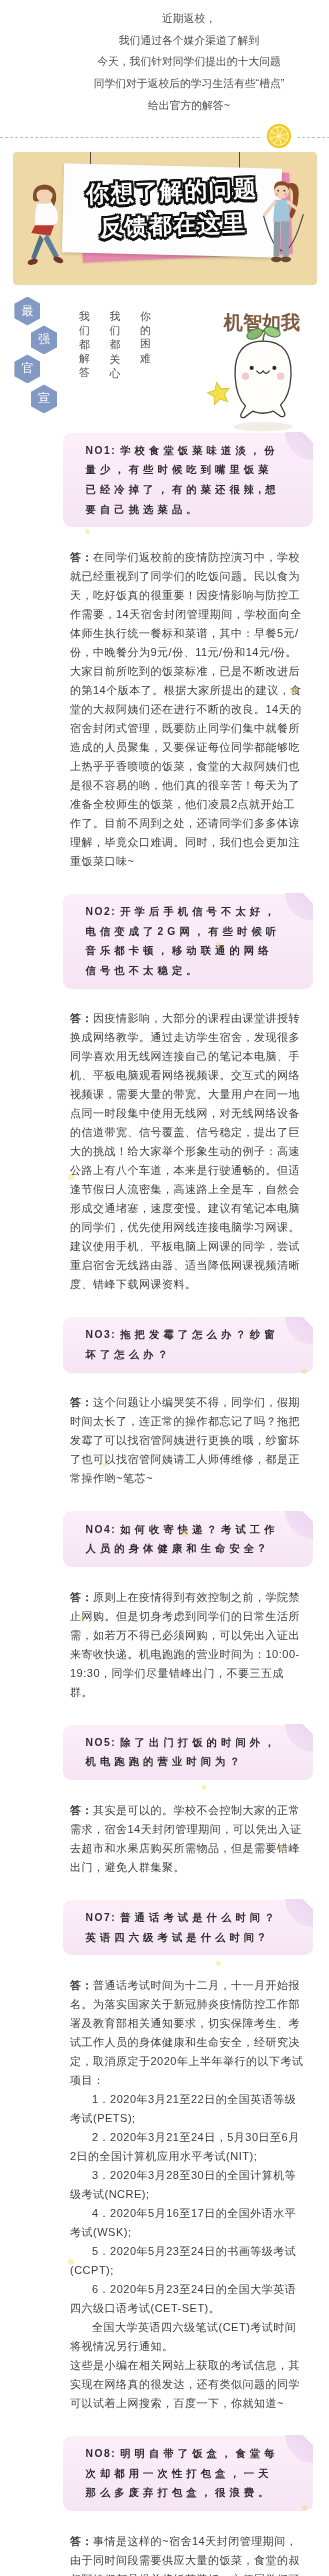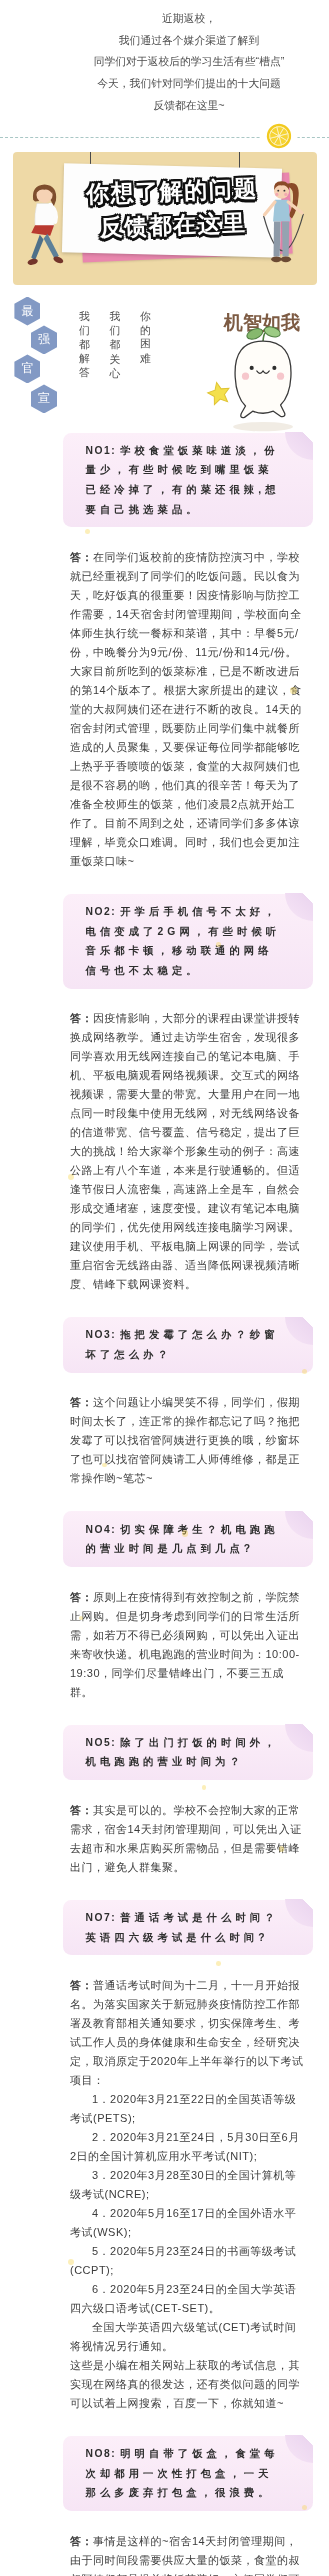--- a/index.html
+++ b/index.html
@@ -47,23 +47,23 @@
   .deco-dots{position:absolute;left:-7.2px;bottom:-15.5px;width:54px;height:34px;background-image:radial-gradient(#c9a0d6 1.3px,transparent 1.6px);background-size:9.8px 8.2px;opacity:.85;z-index:2;}
   .confetti{position:absolute;border-radius:50%;background:#f6d64a;opacity:.38;}
 </style>
 </head>
 <body>
 <div class="page">
 
   <div class="intro">
     <div>近期返校，</div>
     <div>我们通过各个媒介渠道了解到</div>
+    <div>今天，我们针对同学们提出的十大问题</div>
     <div>同学们对于返校后的学习生活有些“槽点”</div>
-    <div>今天，我们针对同学们提出的十大问题</div>
-    <div>反馈都在这里~</div>
+    <div>给出官方的解答~</div>
   </div>
 
   <div class="divider">
     <div class="dash"></div>
     <div class="lemon">
       <svg width="28" height="28" viewBox="0 0 60 60">
         <circle cx="30" cy="30" r="26" fill="#f2ca1f"></circle>
         <circle cx="30" cy="30" r="21" fill="#fbe98e"></circle>
         <g fill="#f6d435" stroke="#fdf6d8" stroke-width="1.5">
           <path d="M30,30 L30,10 A20,20 0 0 1 44,16 Z"></path>
@@ -182,21 +182,21 @@
       </section>
       <section class="qa-section">
         <div class="q-block"><span class="q-num">NO3:</span><span class="q-text">拖把发霉了怎么办？纱窗坏了怎么办？</span></div>
         <div class="answer">
           <p><b>答：</b>这个问题让小编哭笑不得，同学们，假期时间太长了，连正常的操作都忘记了吗？拖把发霉了可以找宿管阿姨进行更换的哦，纱窗坏了也可以找宿管阿姨请工人师傅维修，都是正常操作哟~笔芯~</p>
         </div>
         <span class="confetti" style="left: 90%; top: 30%; width: 5.7px; height: 5.7px;"></span>
         <span class="confetti" style="left: 20%; top: 85%; width: 4.6px; height: 4.6px;"></span>
       </section>
       <section class="qa-section">
-        <div class="q-block"><span class="q-num">NO4:</span><span class="q-text">切实保障考生？机电跑跑的营业时间是几点到几点?</span></div>
+        <div class="q-block"><span class="q-num">NO4:</span><span class="q-text">如何收寄快递？考试工作人员的身体健康和生命安全?</span></div>
         <div class="answer">
           <p><b>答：</b>原则上在疫情得到有效控制之前，学院禁止网购。但是切身考虑到同学们的日常生活所需，如若万不得已必须网购，可以凭出入证出来寄收快递。机电跑跑的营业时间为：10:00-19:30，同学们尽量错峰出门，不要三五成群。</p>
         </div>
         <span class="confetti" style="left: 48%; top: 10%; width: 6.2px; height: 6.2px;"></span>
         <span class="confetti" style="left: 12%; top: 55%; width: 4.1px; height: 4.1px;"></span>
       </section>
       <section class="qa-section">
         <div class="q-block"><span class="q-num">NO5:</span><span class="q-text">除了出门打饭的时间外，机电跑跑的营业时间为？</span></div>
         <div class="answer">
           <p><b>答：</b>其实是可以的。学校不会控制大家的正常需求，宿舍14天封闭管理期间，可以凭出入证去超市和水果店购买所需物品，但是需要错峰出门，避免人群集聚。</p>

